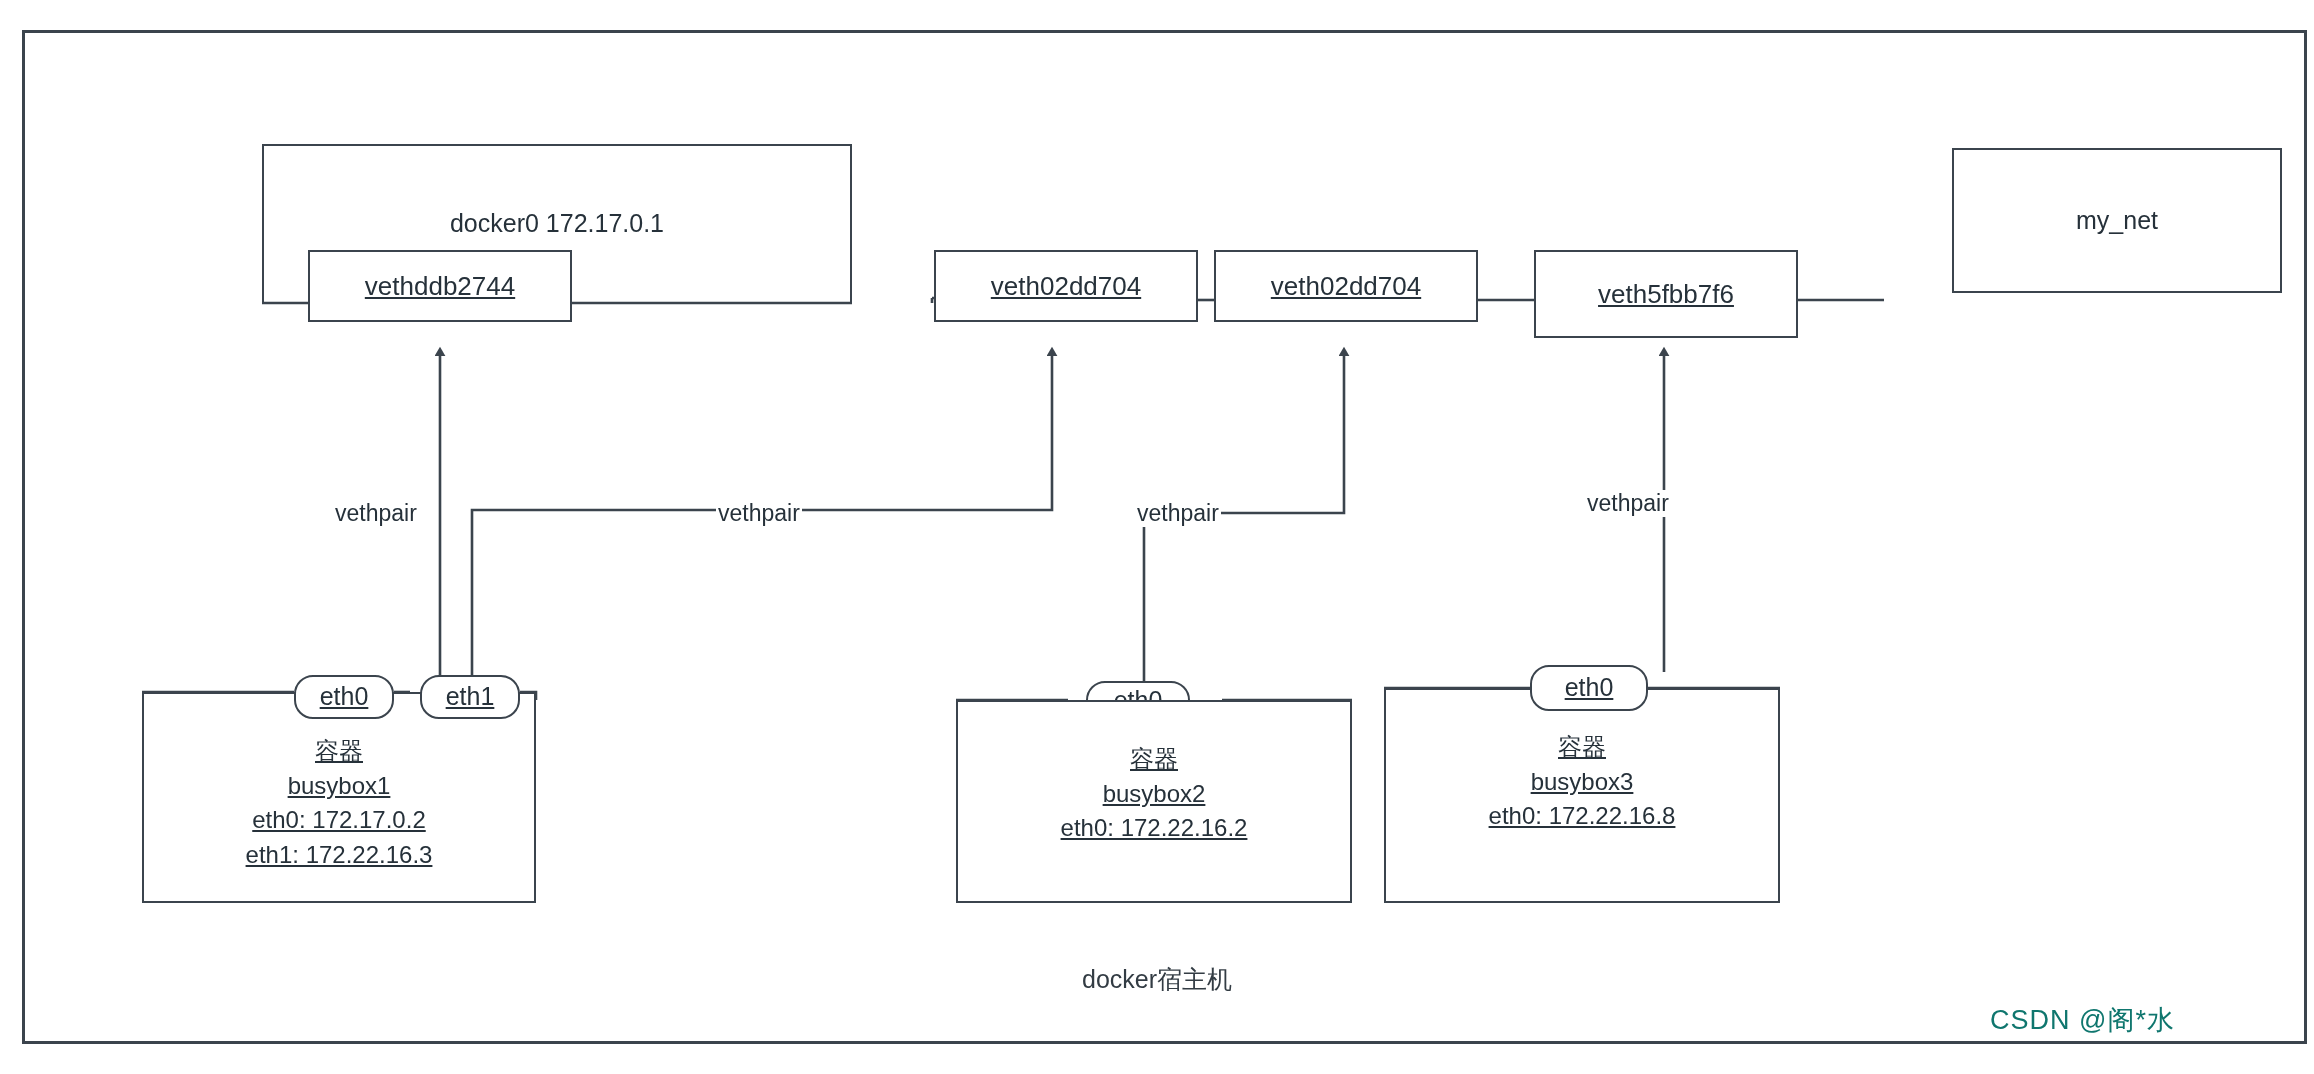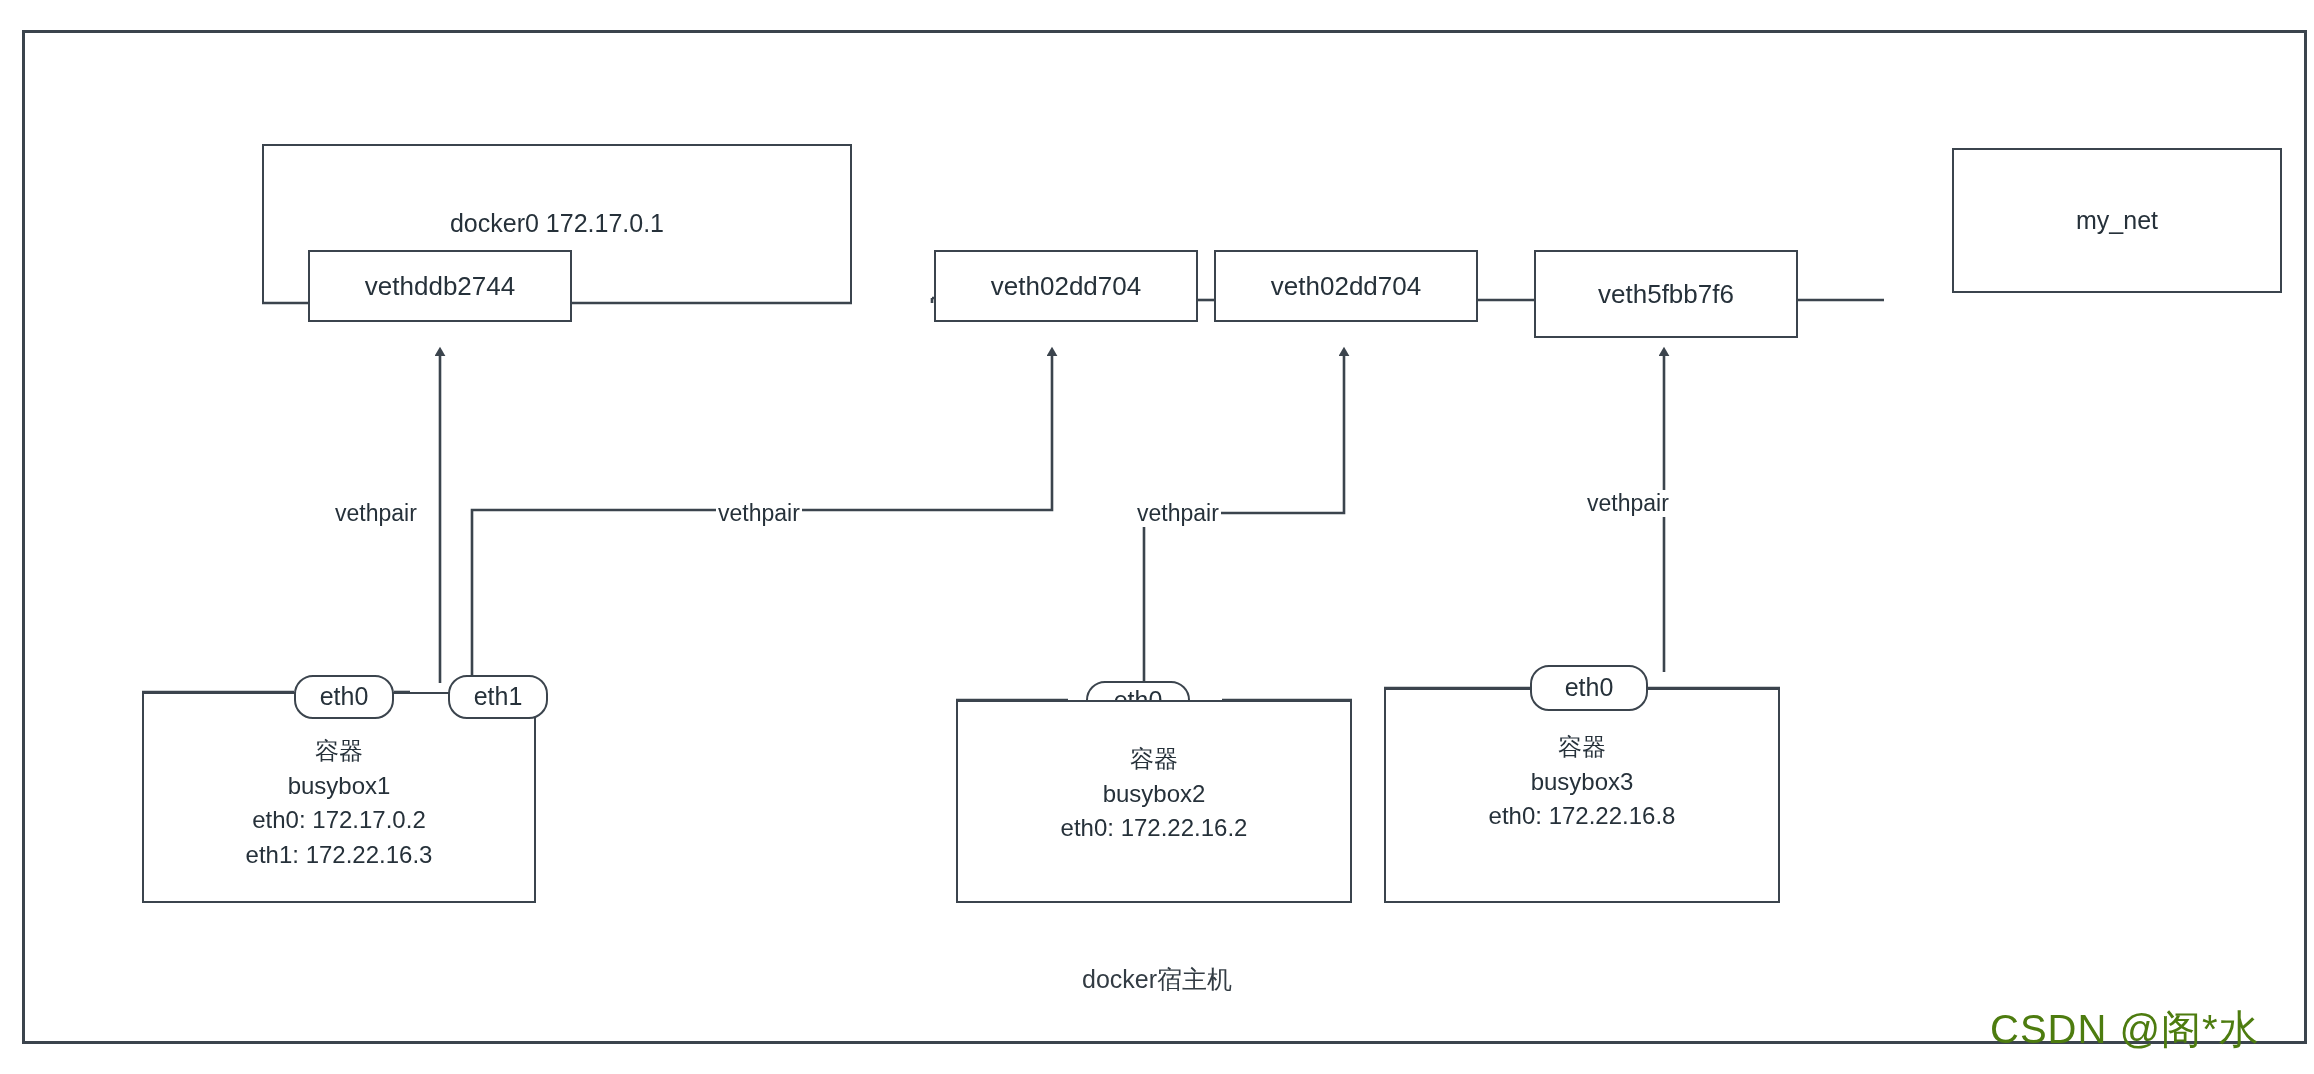--- a/index.html
+++ b/index.html
@@ -30,20 +30,21 @@
   .box {
     position: absolute;
     box-sizing: border-box;
     border: 2.5px solid #3b444d;
     background: #ffffff;
     display: flex;
     align-items: center;
     justify-content: center;
     text-align: center;
     line-height: 1.42;
+    text-decoration: underline;
   }
   .host-frame {
     background: transparent;
     border-width: 3px;
   }
   .bridge {
     font-size: 25px;
     color: #26313a;
   }
   .bridge-label {
@@ -85,22 +86,22 @@
   }
   .host-title {
     position: absolute;
     font-size: 25px;
     font-weight: normal;
     color: #333c44;
     white-space: nowrap;
   }
   .watermark {
     position: absolute;
-    font-size: 40px;
-    color: #4d7c0f;
+    font-size: 27px;
+    color: #0f766e;
     white-space: nowrap;
     letter-spacing: 1px;
     z-index: 9;
   }
 </style>
 </head>
 <body>
 
 <div id="canvas">
 
@@ -189,21 +190,21 @@
   <div class="box container-box" style="left:1384px; top:688px; width:396px; height:215px;">
     <span class="container-text">容器
 busybox3
 eth0: 172.22.16.8</span>
   </div>
 
   <div class="box nic" style="left:294px; top:675px; width:100px; height:44px;">
     <span>eth0</span>
   </div>
 
-  <div class="box nic" style="left:420px; top:675px; width:100px; height:44px;margin-left:28px;">
+  <div class="box nic" style="left:420px; top:675px; width:100px; height:44px;">
     <span>eth1</span>
   </div>
 
   <div class="box nic" style="left:1086px; top:681px; width:104px; height:40px; z-index:1;">
     <span>eth0</span>
   </div>
 
   <div class="box nic" style="left:1530px; top:665px; width:118px; height:46px;">
     <span>eth0</span>
   </div>

